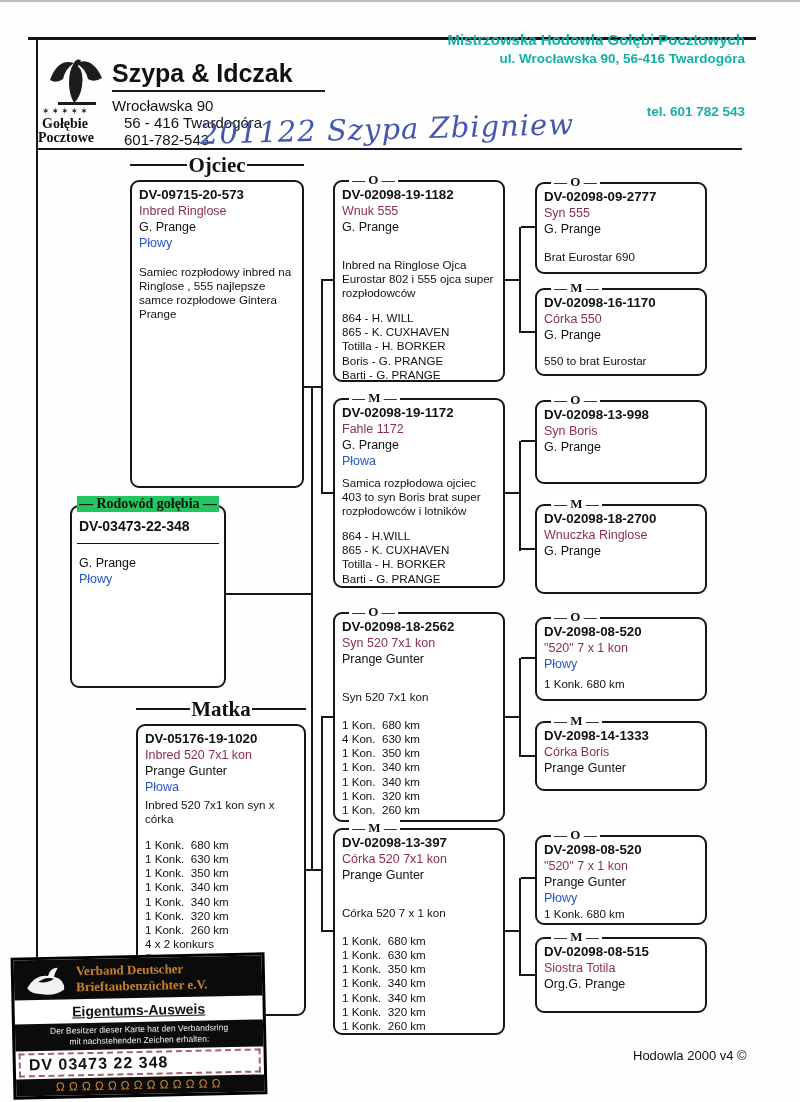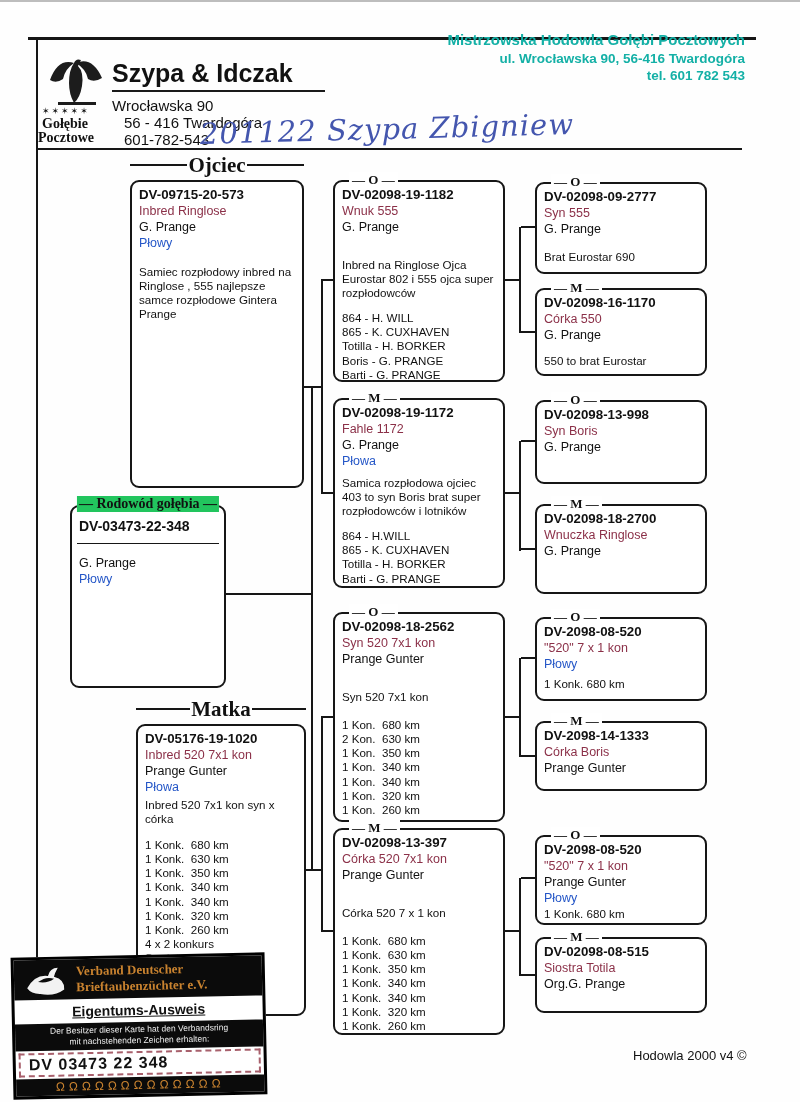--- a/index.html
+++ b/index.html
@@ -62,21 +62,21 @@
   <div class="abs" style="left:38px;top:130px;font:bold 14px 'Liberation Serif',serif;">Pocztowe</div>
 
   <div class="abs" style="left:112px;top:59px;font-size:25px;font-weight:bold;border-bottom:2.5px solid #1a1a1a;padding:0 32px 2px 0;">Szypa &amp; Idczak</div>
   <div class="abs" style="left:112px;top:97px;font-size:15px;">Wrocławska 90</div>
   <div class="abs" style="left:124px;top:114px;font-size:15px;">56 - 416  Twardogóra</div>
   <div class="abs" style="left:124px;top:131px;font-size:15px;">601-782-543</div>
 
   <div class="abs" style="right:55px;top:30px;text-align:right;line-height:1.3;">
     <div class="teal" style="font-size:15px;font-weight:bold;">Mistrzowska Hodowla Gołębi Pocztowych</div>
     <div class="teal" style="font-size:13.5px;font-weight:bold;">ul. Wrocławska 90, 56-416 Twardogóra</div>
-    <div class="teal" style="font-size:13.5px;font-weight:bold;">tel. 601 782 543</div>
+    <div class="teal" style="font-size:13.5px;font-weight:bold;margin-top:36px;">tel. 601 782 543</div>
   </div>
 
   <div class="abs" style="left:200px;top:112px;font:italic 29px 'DejaVu Serif',serif;color:#4456ae;transform:rotate(-1.5deg);letter-spacing:1px;">201122 Szypa Zbigniew</div>
 
   <div class="cl" style="left:36px;top:148px;width:706px;height:2px;"></div>
 
   <div class="cl" style="left:226px;top:593px;width:86px;height:2px;"></div>
   <div class="cl" style="left:311px;top:386px;width:2px;height:485px;"></div>
   <div class="cl" style="left:304px;top:386px;width:18px;height:2px;"></div>
   <div class="cl" style="left:306px;top:869px;width:16px;height:2px;"></div>
@@ -179,21 +179,21 @@
   </div>
 
   <div class="pbox" style="left:333px;top:612px;width:172px;height:210px;">
     <span class="sexlabel">O</span>
     <div class="ring">DV-02098-18-2562</div>
     <div class="nm">Syn 520 7x1 kon</div>
     <div class="br">Prange Gunter</div>
     <div class="desc" style="margin-top:22px;">Syn  520  7x1 kon</div>
     <div class="lines" style="margin-top:14px;">
         <div class="ln">1 Kon.  680 km</div>
-        <div class="ln">2 Kon.  630 km</div>
+        <div class="ln">4 Kon.  630 km</div>
         <div class="ln">1 Kon.  350 km</div>
         <div class="ln">1 Kon.  340 km</div>
         <div class="ln">1 Kon.  340 km</div>
         <div class="ln">1 Kon.  320 km</div>
         <div class="ln">1 Kon.  260 km</div>
       </div>
   </div>
 
   <div class="pbox" style="left:333px;top:828px;width:172px;height:207px;">
     <span class="sexlabel">M</span>

